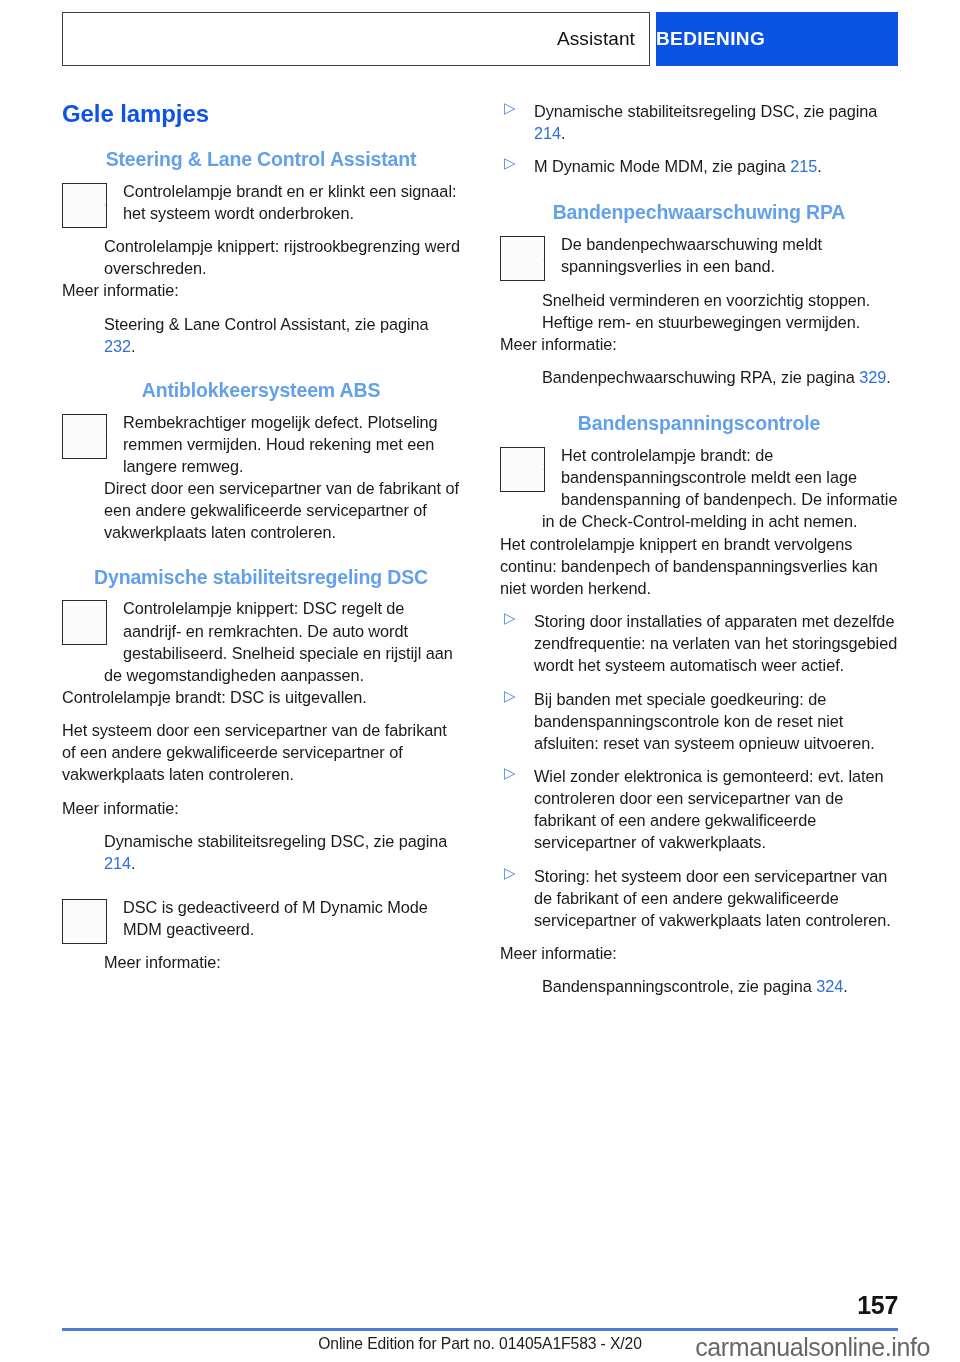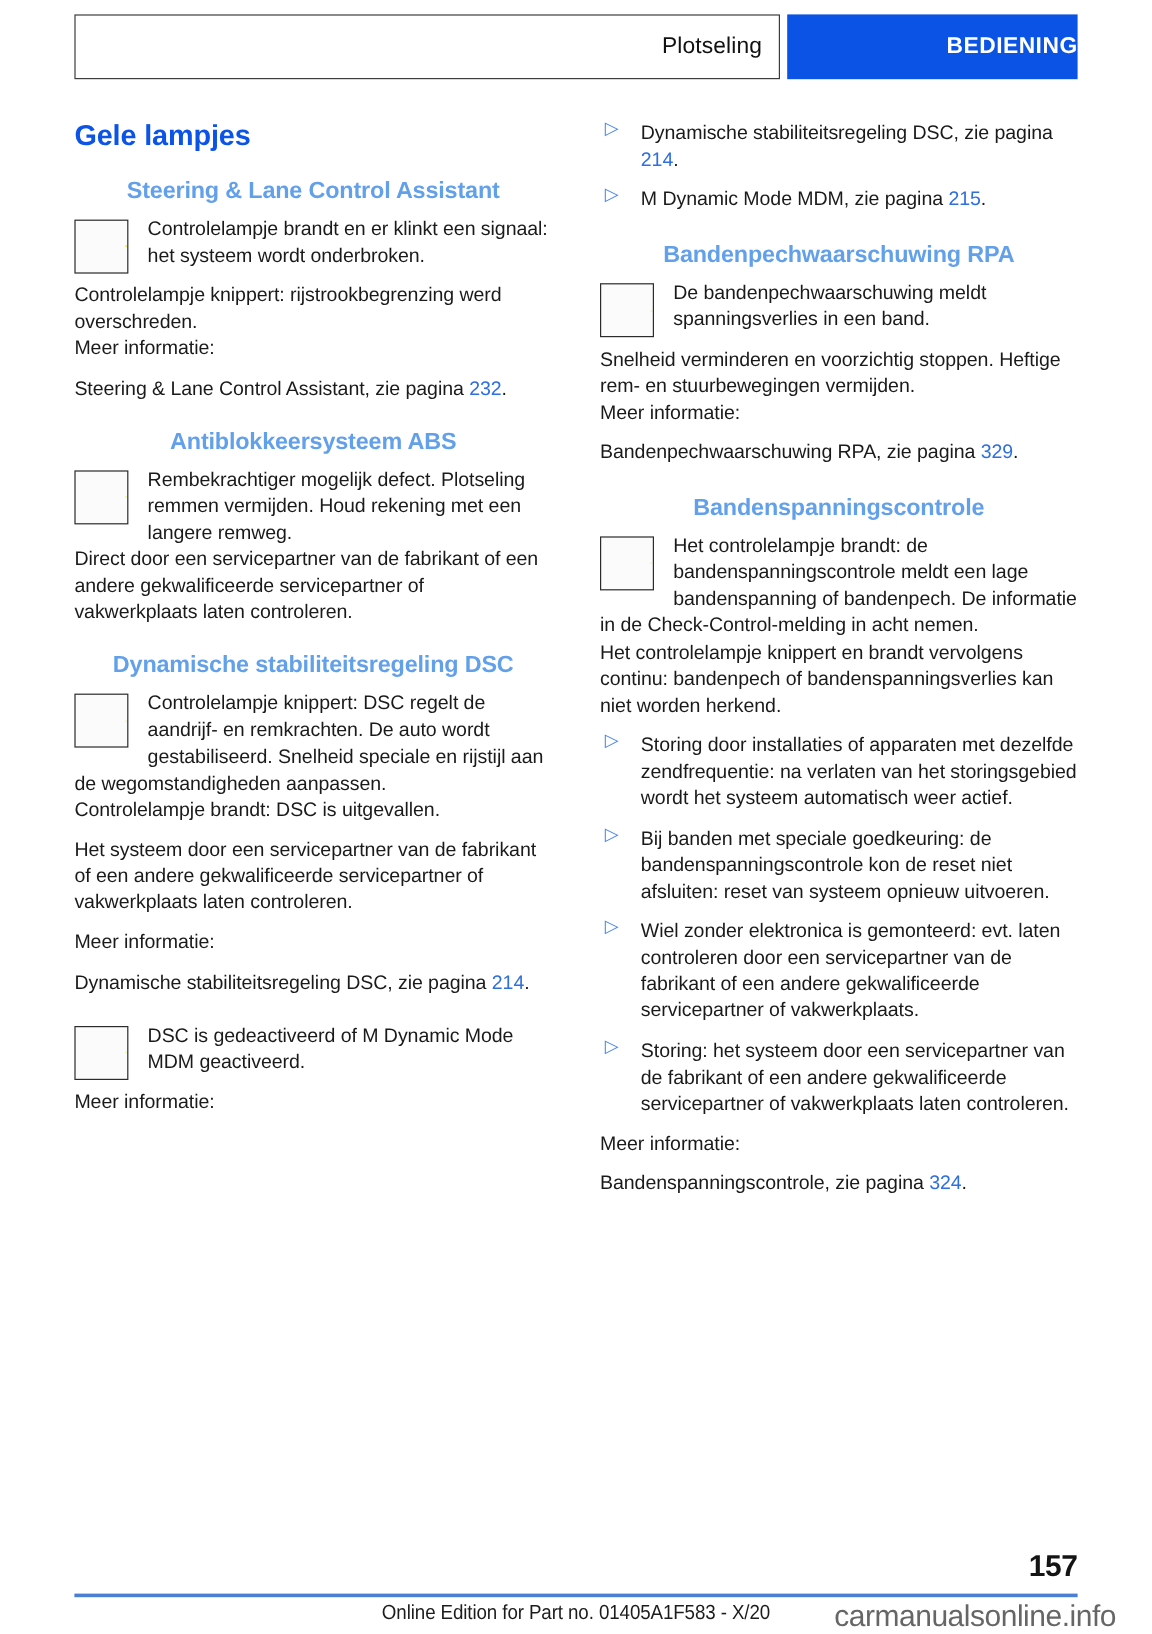--- a/index.html
+++ b/index.html
@@ -40,21 +40,21 @@
     font-size: 19px;
     color: #111111;
     letter-spacing: 0.1px;
   }
   .header-right {
     flex: 1 1 auto;
     margin-left: 6px;
     background: #0a53e4;
     display: flex;
     align-items: center;
-    justify-content: flex-end;
+    justify-content: flex-start;
   }
   .header-right .chapter {
     font-size: 19px;
     font-weight: bold;
     color: #ffffff;
     letter-spacing: 0.4px;
   }
 
   
   .content {
@@ -87,21 +87,21 @@
   }
   .sec { margin-bottom: 22px; }
 
   p.txt {
     font-size: 16.3px;
     line-height: 1.36;
     color: #1a1a1a;
     margin-bottom: 11px;
     letter-spacing: -0.05px;
   }
-  p.txt:last-child { margin-bottom: 0; }
+  p.txt:last-child { margin-bottom: 0; margin-left: 42px; }
   .ref { color: #2f6fe0; }
 
   
   .iconblock { position: relative; }
   .iconbox {
     float: left;
     width: 45px;
     height: 45px;
     border: 1px solid #2b2b2b;
     background: #fbfbfb;
@@ -178,21 +178,21 @@
     white-space: nowrap;
   }
 </style>
 </head>
 <body>
 
 <div class="page">
 
   <div class="header">
     <div class="header-left">
-      <span class="crumb">Plotseling</span>
+      <span class="crumb">Assistant</span>
     </div>
     <div class="header-right">
       <span class="chapter">BEDIENING</span>
     </div>
   </div>
 
   <div class="content">
 
     <div class="col">
 

